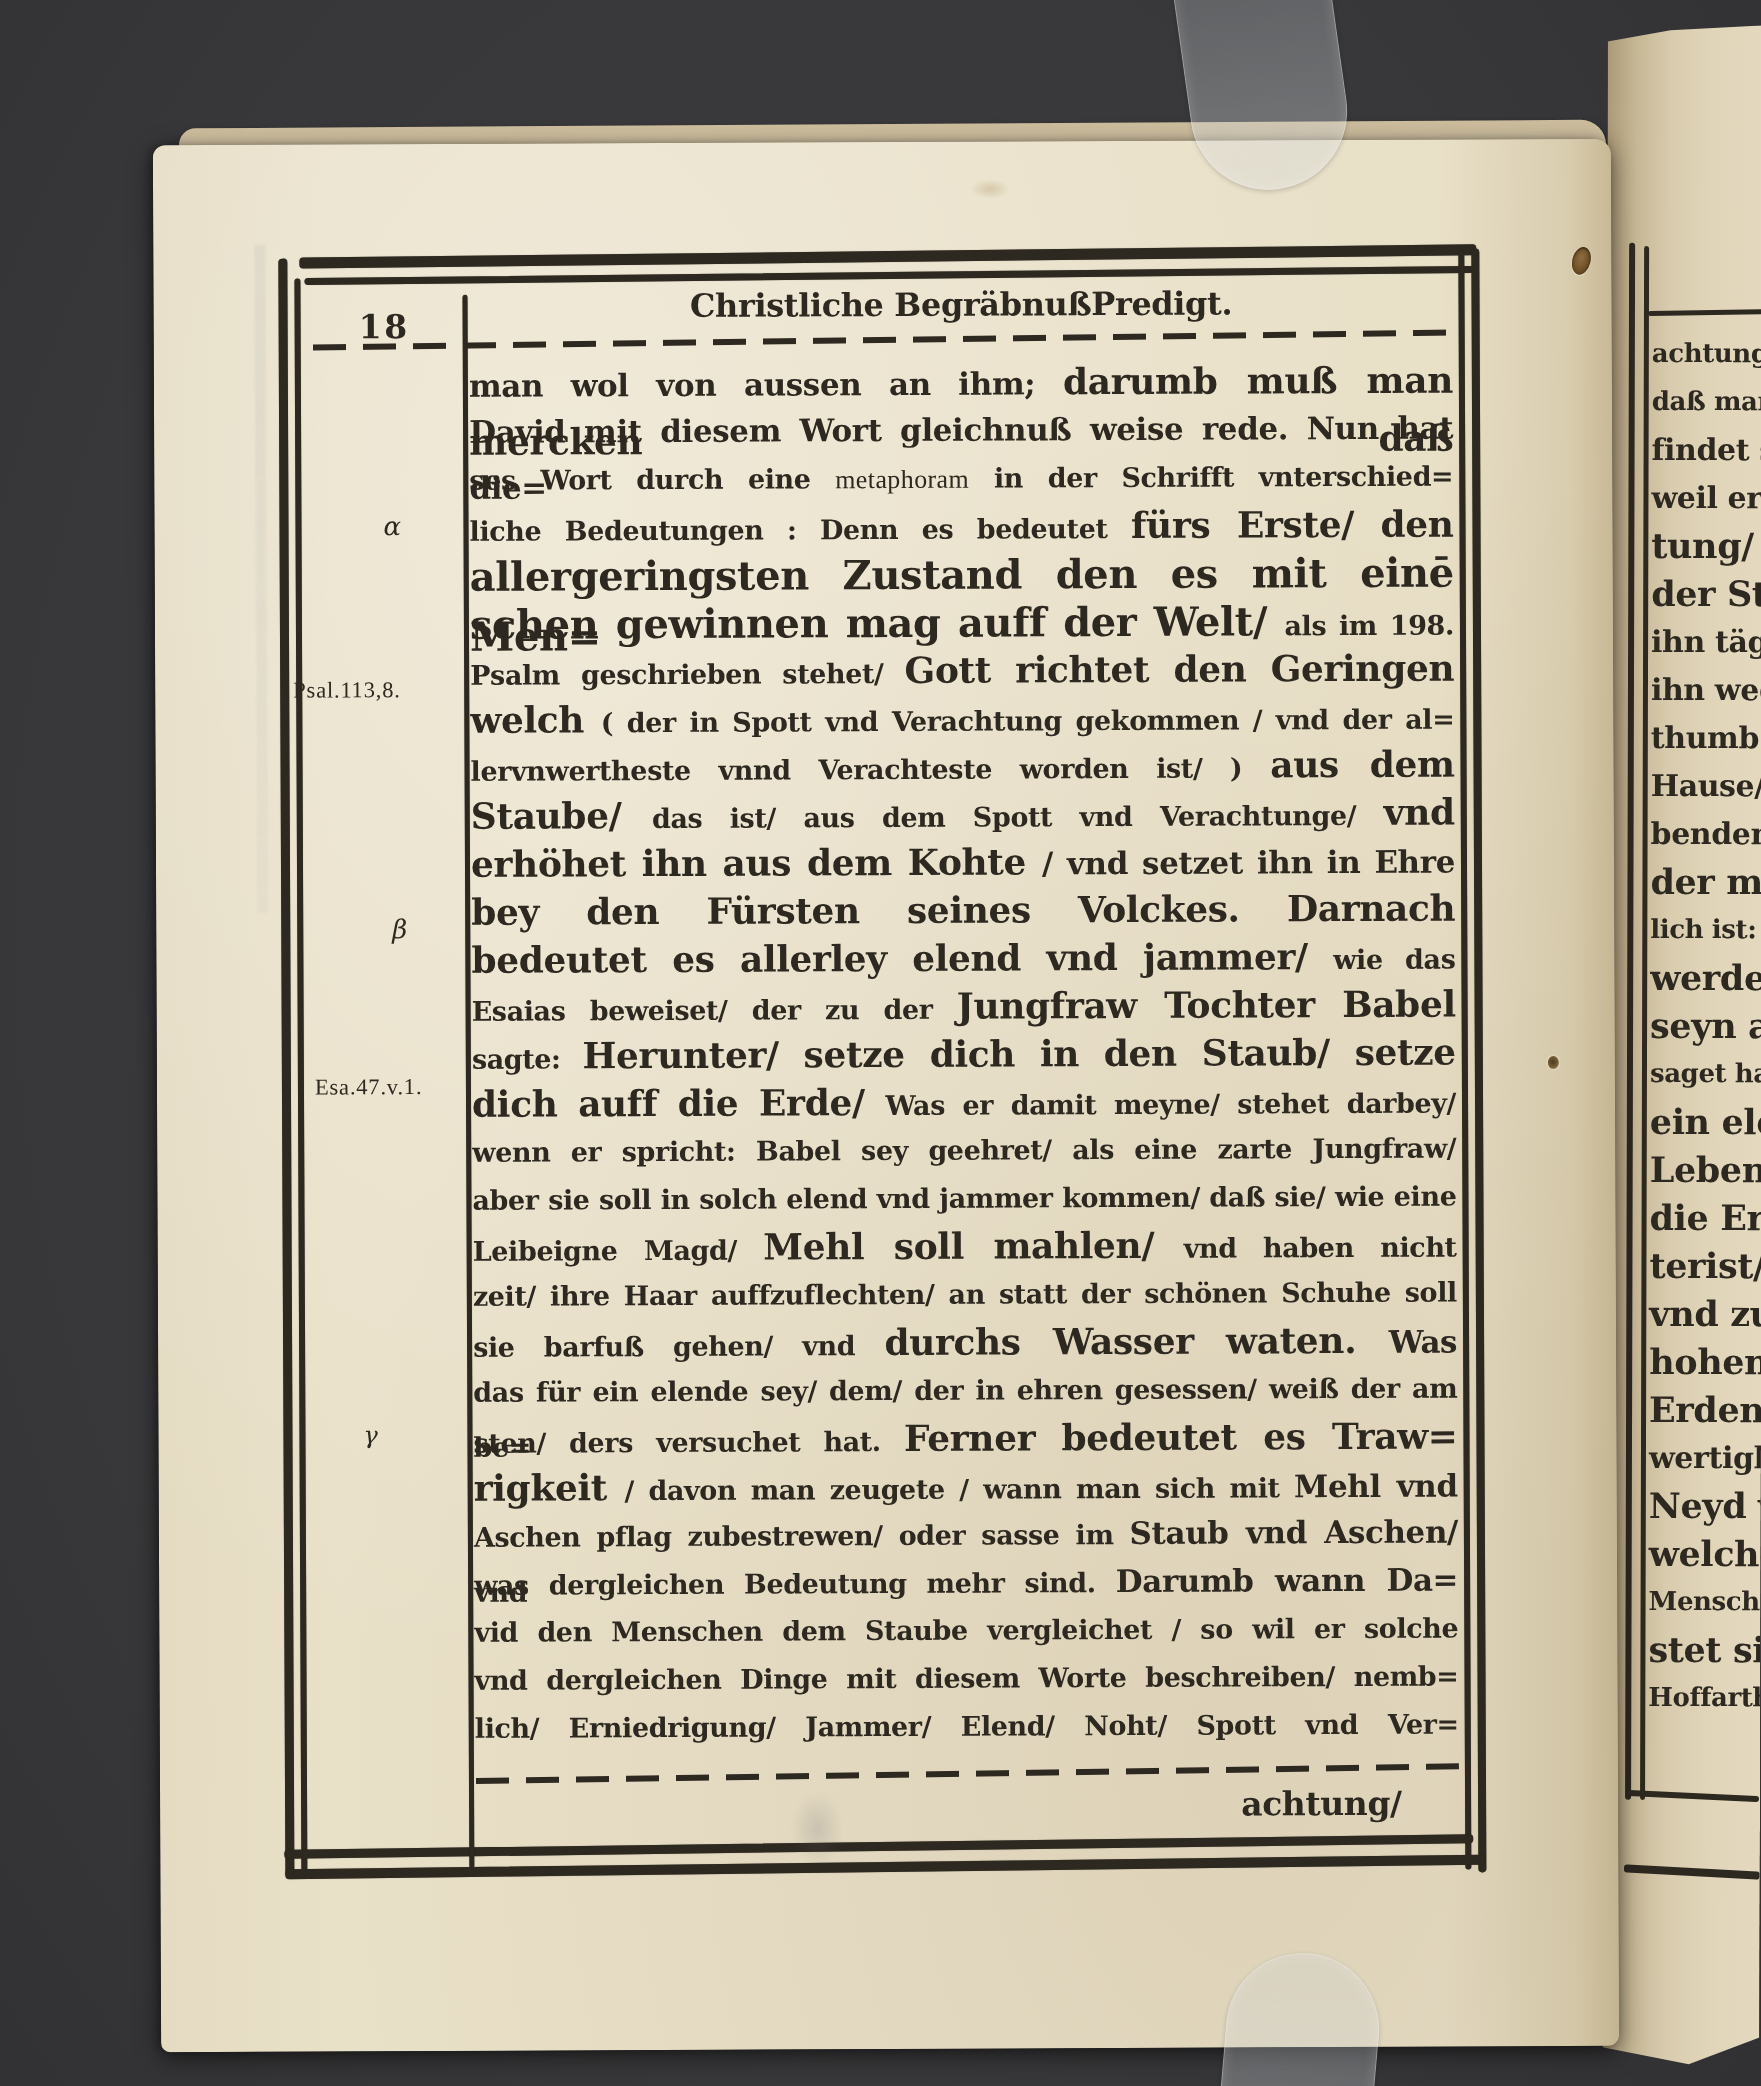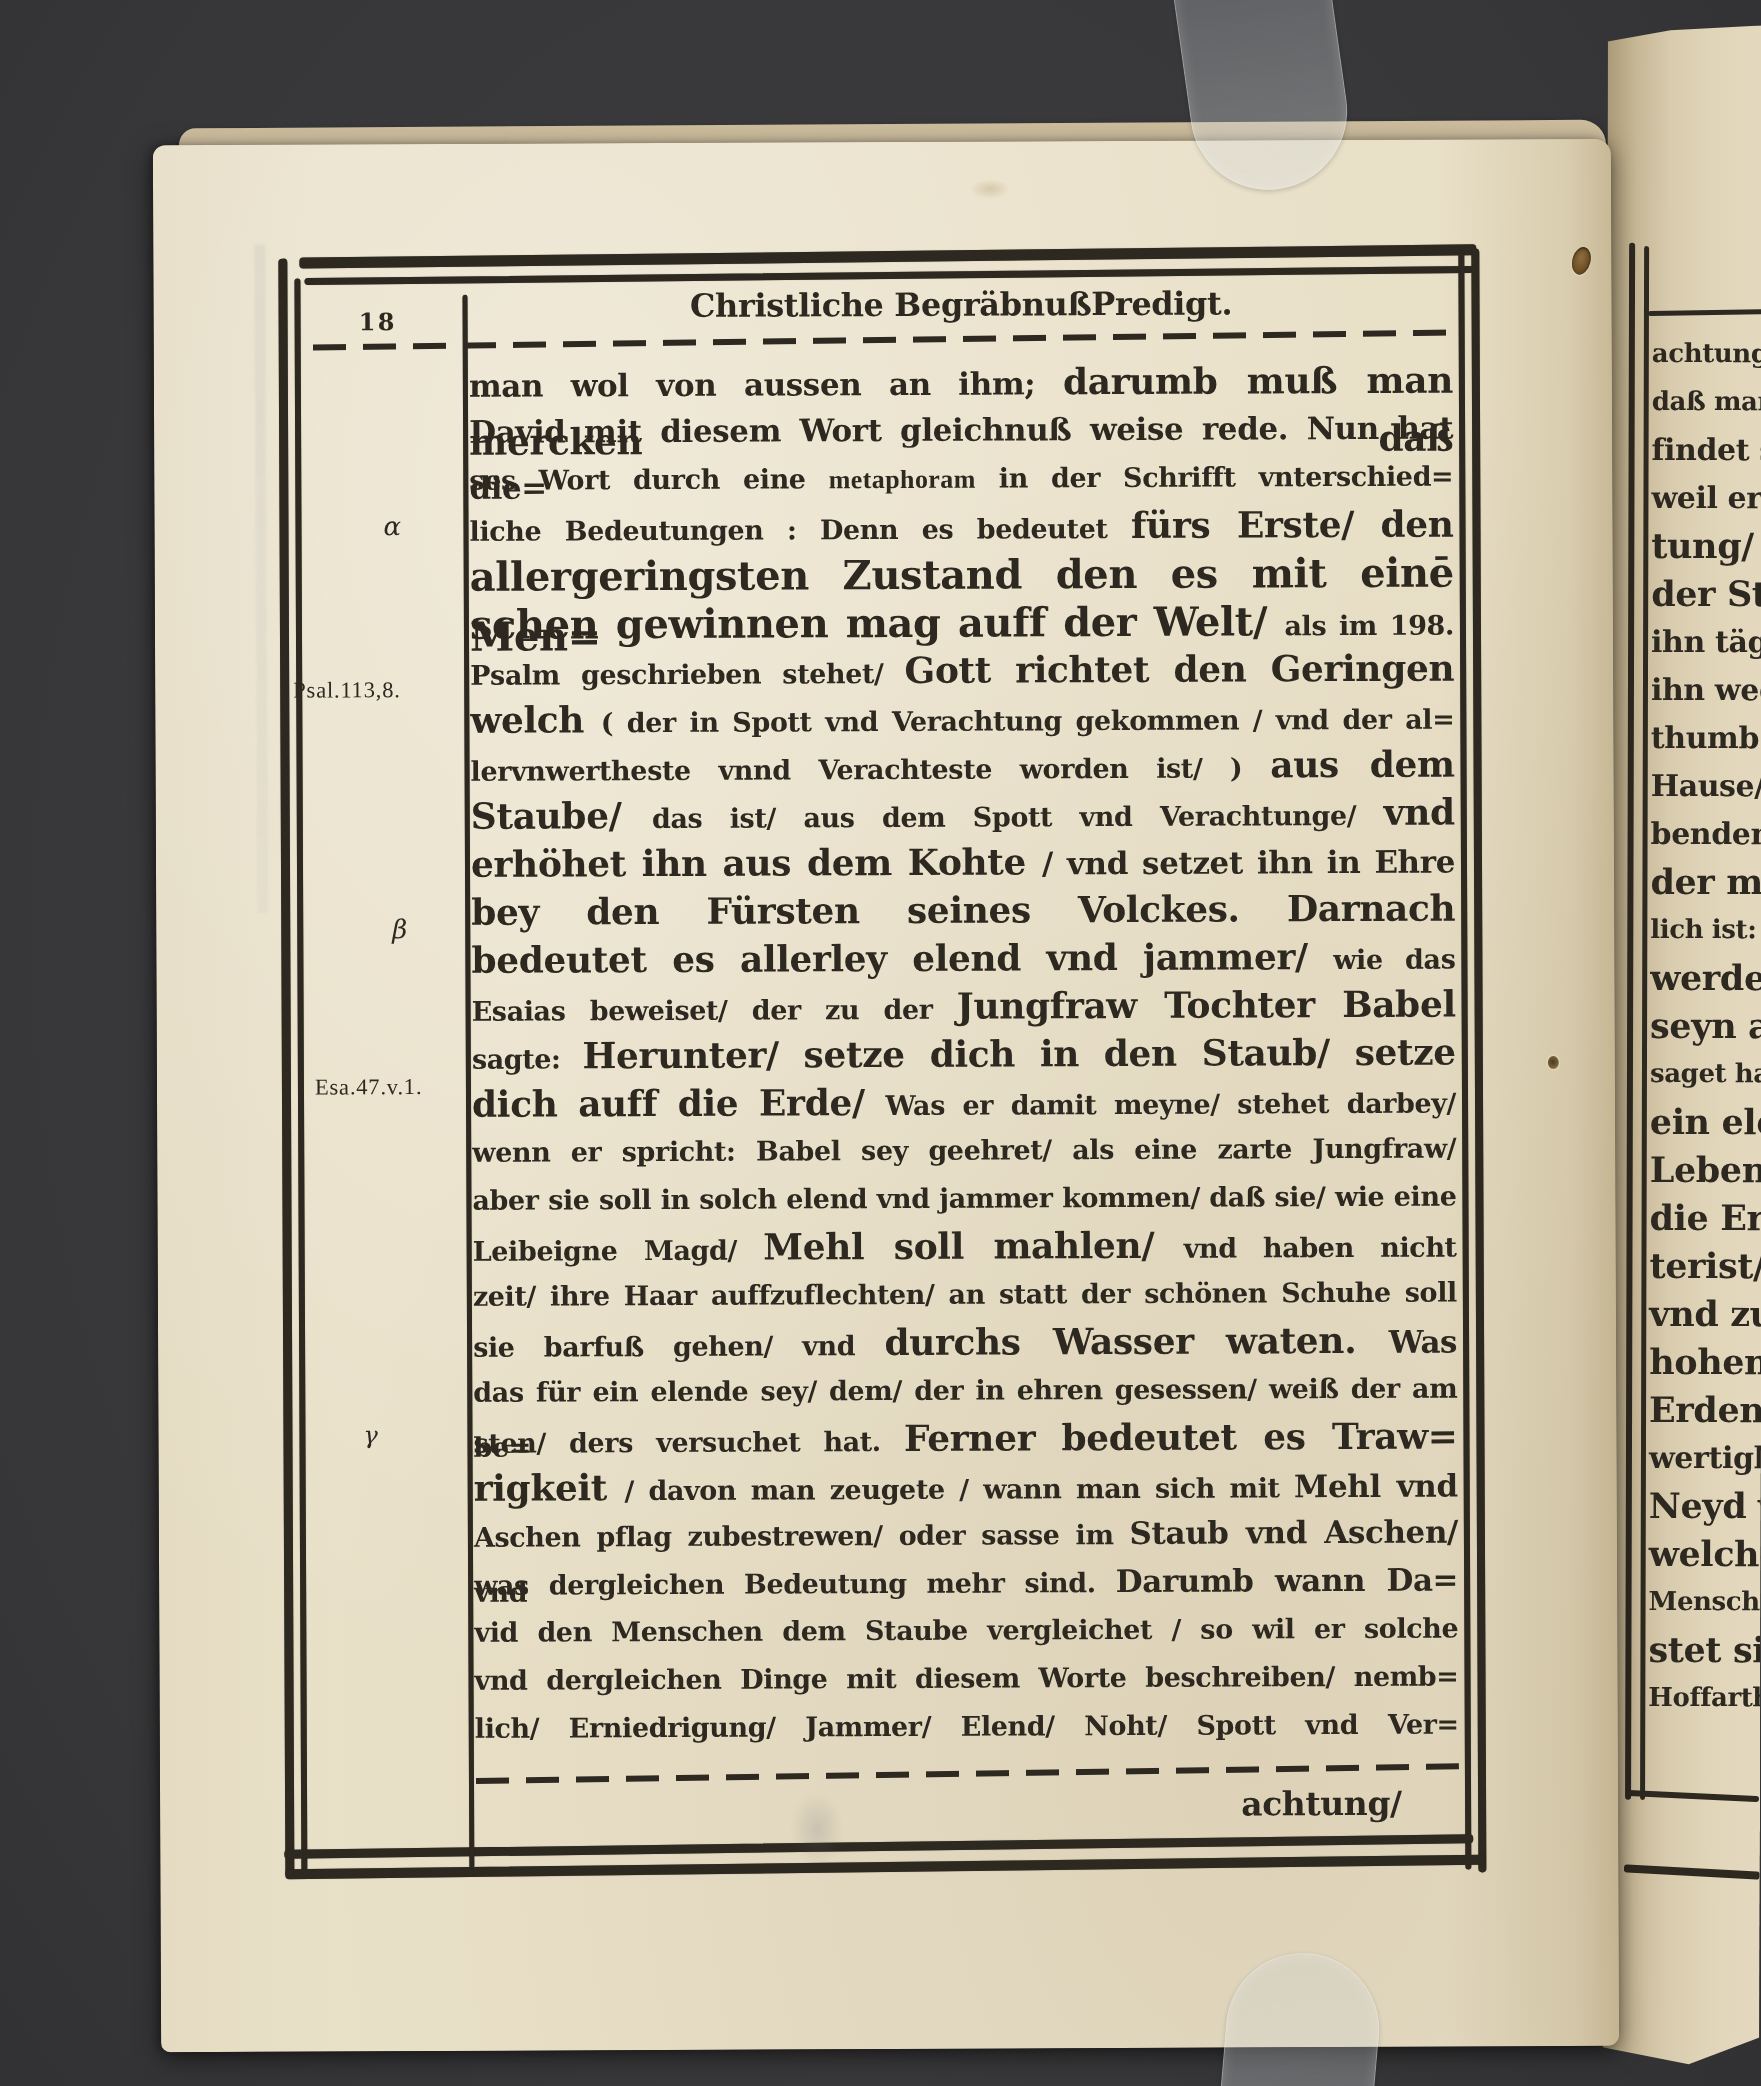--- a/index.html
+++ b/index.html
@@ -48,40 +48,40 @@
   .frame-left-b{left:141px;top:134px;width:5.8px;height:1594px;}
   .frame-right-a{left:1305px;top:111px;width:6.3px;height:1619px;}
   .frame-right-b{left:1318px;top:109px;width:8.3px;height:1624px;}
   .frame-bottom-a{left:124px;top:1700px;width:1189px;height:8.8px;transform:rotate(-0.5deg);}
   .frame-bottom-b{left:125px;top:1720px;width:1199px;height:10px;transform:rotate(-0.45deg);}
   .col-divider{left:309px;top:151px;width:5.4px;height:1574px;}
   .dashed{position:absolute;height:6.3px;
         background:repeating-linear-gradient(90deg,var(--ink) 0 33px,transparent 33px 50px);}
   .header-rule{left:159px;top:195px;width:1140px;transform:rotate(-0.5deg);}
   .end-rule{left:316px;top:1629px;width:983px;transform:rotate(-0.6deg);}
-  .page-number{position:absolute;left:205px;top:163px;width:58px;font-size:24px;font-weight:700;
+  .page-number{position:absolute;left:205px;top:163px;width:58px;font-size:33px;font-weight:700;
         letter-spacing:2.5px;}
   .running-title{position:absolute;left:315px;top:144px;width:985px;text-align:center;
         font-size:32px;font-weight:700;letter-spacing:-0.4px;}
   .margin-note{position:absolute;font-family:"Liberation Serif", serif;font-size:22.5px;
         letter-spacing:0.8px;white-space:nowrap;}
   .greek{font-family:"DejaVu Serif", serif;font-style:italic;font-size:26px;letter-spacing:0;}
   .note-alpha{left:229px;top:367px;}
   .note-psal{left:138px;top:533px;}
   .note-beta{left:236px;top:770px;}
   .note-esa{left:158px;top:930px;}
   .note-gamma{left:205px;top:1277px;font-size:24px;}
   .body-text{position:absolute;left:315px;top:217px;width:984px;}
   .body-line{height:48px;line-height:47px;text-align:justify;text-align-last:justify;
         font-weight:700;letter-spacing:-0.4px;white-space:normal;}
   .seg-n{font-size:27px;}
   .seg-m{font-size:31px;}
   .seg-l{font-size:36px;}
   .seg-x{font-size:40px;}
-  .seg-a{font-size:26px;font-weight:700;font-family:"Liberation Serif", serif;letter-spacing:0.4px;}
+  .seg-a{font-size:26px;font-weight:400;font-family:"Liberation Serif", serif;letter-spacing:0.4px;}
   .rp-n{font-size:26px;} .rp-m{font-size:30px;} .rp-l{font-size:35px;}
   .catchword{position:absolute;left:1081px;top:1644px;width:184px;text-align:left;
         font-size:33px;font-weight:700;letter-spacing:-0.4px;}
   .wormhole{position:absolute;left:1419px;top:108px;width:18.4px;height:28px;border-radius:50%;
         background:radial-gradient(ellipse at 45% 40%, #8e6d40 0%, #6f5026 55%, #3a2c14 100%);
         box-shadow:inset 0 1.3px 2.5px rgba(0,0,0,0.6), 0 0.8px 1.7px rgba(255,255,250,0.5);
         transform:rotate(14deg);}
   .stitch-hole{position:absolute;left:1391px;top:917px;width:11px;height:13.4px;border-radius:50%;
         background:radial-gradient(circle at 45% 45%, #4a3a20 0%, #7a6238 60%, rgba(233,224,200,0) 100%);
         box-shadow:0 0 2.5px rgba(255,255,248,0.8);}

